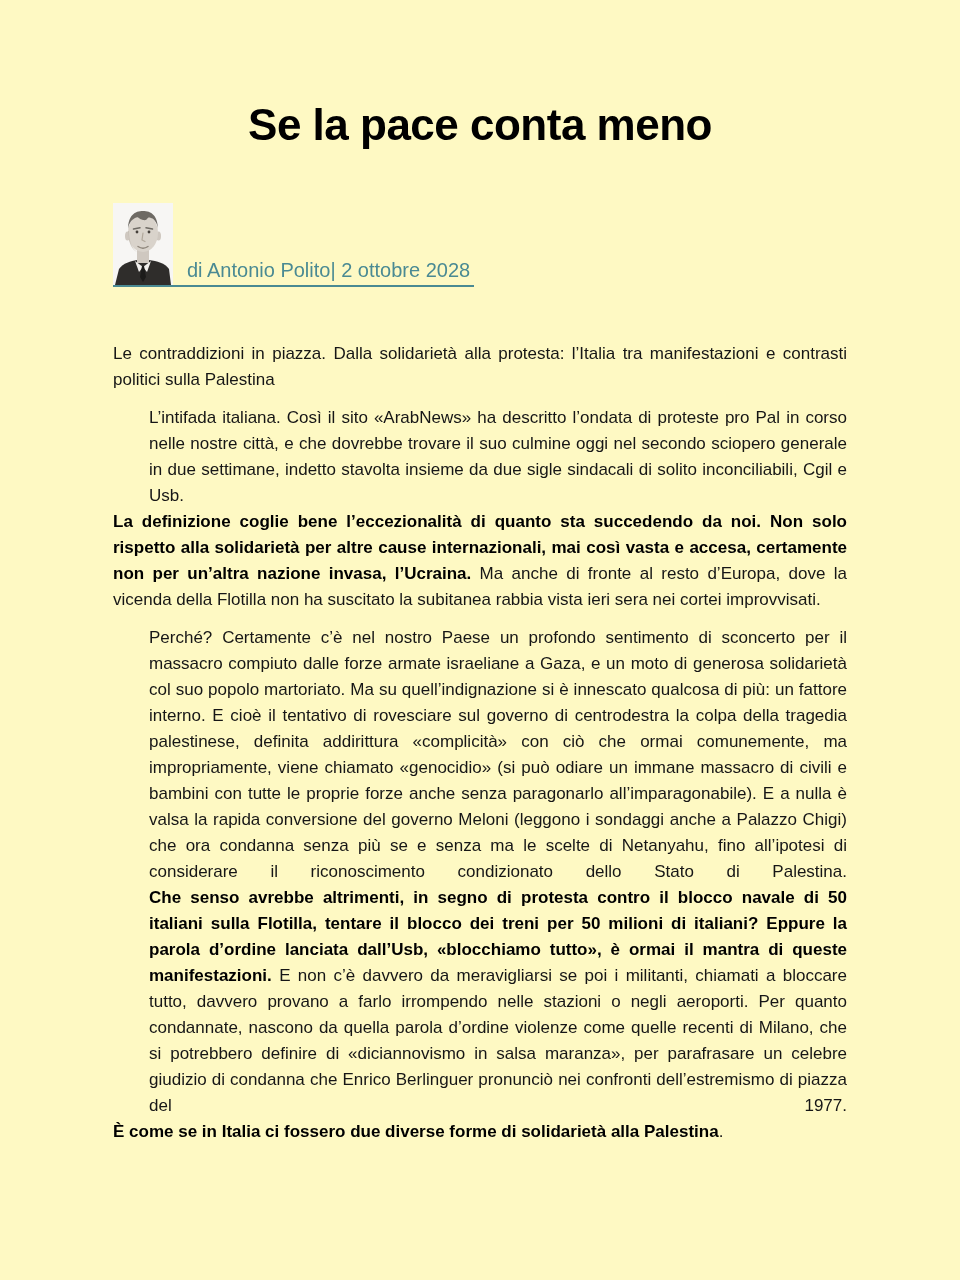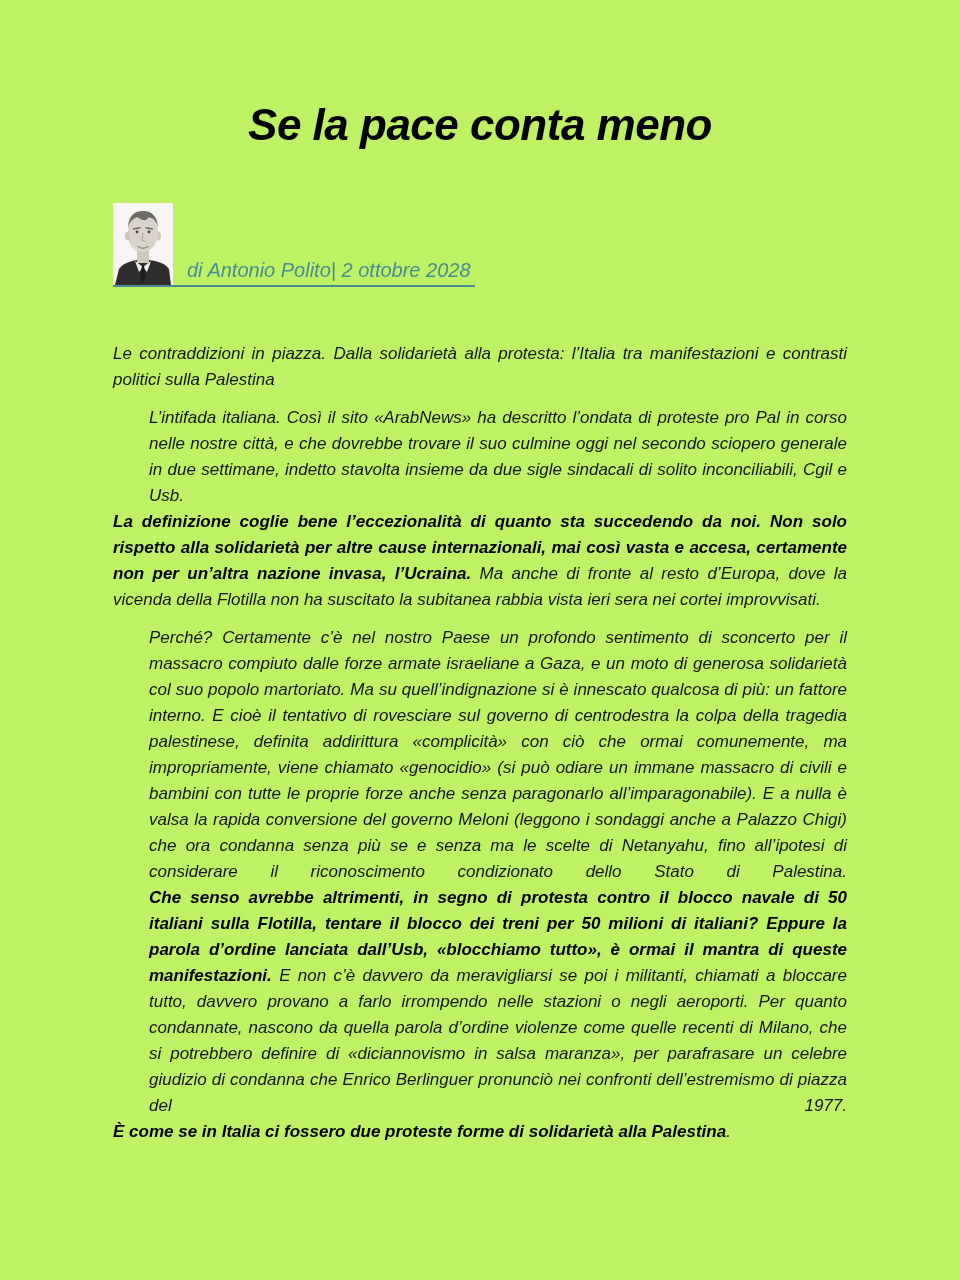--- a/index.html
+++ b/index.html
@@ -5,23 +5,22 @@
   html, body { margin: 0; padding: 0; }
   body {
     width: 960px; height: 1280px;
     background: #ffffff;
     font-family: "Liberation Sans", "DejaVu Sans", sans-serif;
     color: #151515;
   }
   .page {
     position: relative;
     width: 960px; height: 1280px;
-    background: #bef264;
+    background: #fef9c3;
     overflow: hidden;
-    font-style: italic;
   }
   .title {
     margin: 0;
     padding-top: 100px;
     text-align: center;
     font-size: 44px;
     line-height: 1.15;
     font-weight: 700;
     letter-spacing: -0.5px;
     color: #000000;
@@ -98,17 +97,17 @@
     <p class="para lead">Le contraddizioni in piazza. Dalla solidarietà alla protesta: l’Italia tra manifestazioni e contrasti politici sulla Palestina</p>
 
     <div class="para-group">
       <p class="seg justify-last">L’intifada italiana. Così il sito «ArabNews» ha descritto l’ondata di proteste pro Pal in corso nelle nostre città, e che dovrebbe trovare il suo culmine oggi nel secondo sciopero generale in due settimane, indetto stavolta insieme da due sigle sindacali di solito inconciliabili, Cgil e Usb.</p>
       <p class="seg"><strong>La definizione coglie bene l’eccezionalità di quanto sta succedendo da noi. Non solo rispetto alla solidarietà per altre cause internazionali, mai così vasta e accesa, certamente non per un’altra nazione invasa, l’Ucraina.</strong><span> Ma anche di fronte al resto d’Europa, dove la vicenda della Flotilla non ha suscitato la subitanea rabbia vista ieri sera nei cortei improvvisati.</span></p>
     </div>
 
     <div class="para-group">
       <p class="seg justify-last">Perché? Certamente c’è nel nostro Paese un profondo sentimento di sconcerto per il massacro compiuto dalle forze armate israeliane a Gaza, e un moto di generosa solidarietà col suo popolo martoriato. Ma su quell’indignazione si è innescato qualcosa di più: un fattore interno. E cioè il tentativo di rovesciare sul governo di centrodestra la colpa della tragedia palestinese, definita addirittura «complicità» con ciò che ormai comunemente, ma impropriamente, viene chiamato «genocidio» (si può odiare un immane massacro di civili e bambini con tutte le proprie forze anche senza paragonarlo all’imparagonabile). E a nulla è valsa la rapida conversione del governo Meloni (leggono i sondaggi anche a Palazzo Chigi) che ora condanna senza più se e senza ma le scelte di Netanyahu, fino all’ipotesi di considerare il riconoscimento condizionato dello Stato di Palestina.</p>
       <p class="seg justify-last"><strong>Che senso avrebbe altrimenti, in segno di protesta contro il blocco navale di 50 italiani sulla Flotilla, tentare il blocco dei treni per 50 milioni di italiani? Eppure la parola d’ordine lanciata dall’Usb, «blocchiamo tutto», è ormai il mantra di queste manifestazioni.</strong><span> E non c’è davvero da meravigliarsi se poi i militanti, chiamati a bloccare tutto, davvero provano a farlo irrompendo nelle stazioni o negli aeroporti. Per quanto condannate, nascono da quella parola d’ordine violenze come quelle recenti di Milano, che si potrebbero definire di «diciannovismo in salsa maranza», per parafrasare un celebre giudizio di condanna che Enrico Berlinguer pronunciò nei confronti dell’estremismo di piazza del 1977.</span></p>
-      <p class="seg"><strong>È come se in Italia ci fossero due proteste forme di solidarietà alla Palestina</strong><span>.</span></p>
+      <p class="seg"><strong>È come se in Italia ci fossero due diverse forme di solidarietà alla Palestina</strong><span>.</span></p>
     </div>
 
   </div>
 </div>
 
 </body></html>

